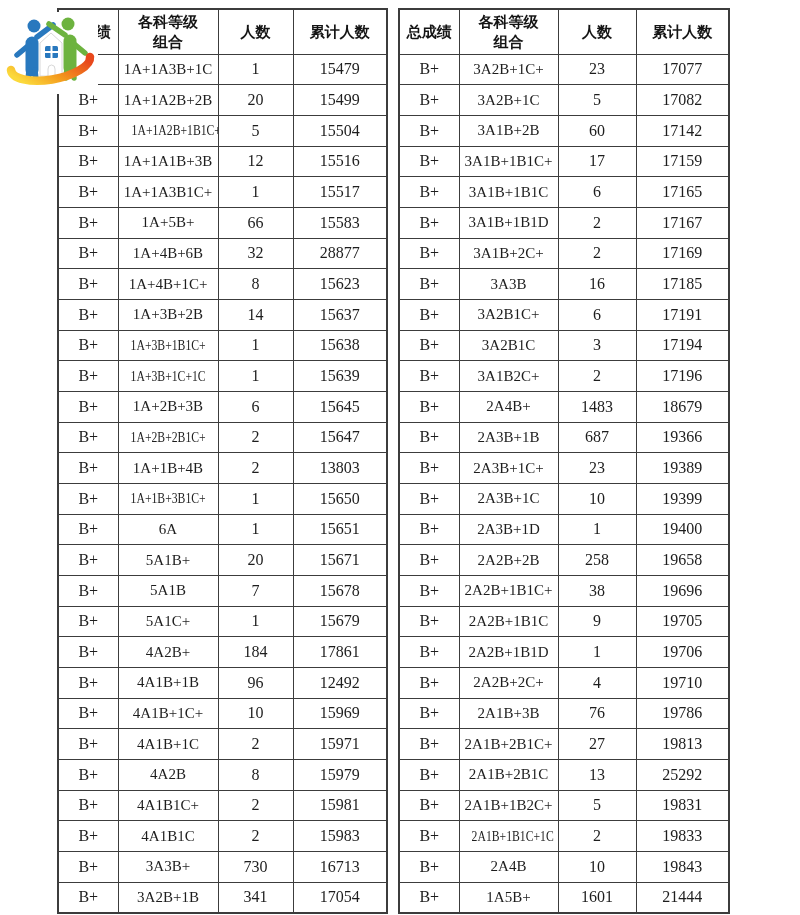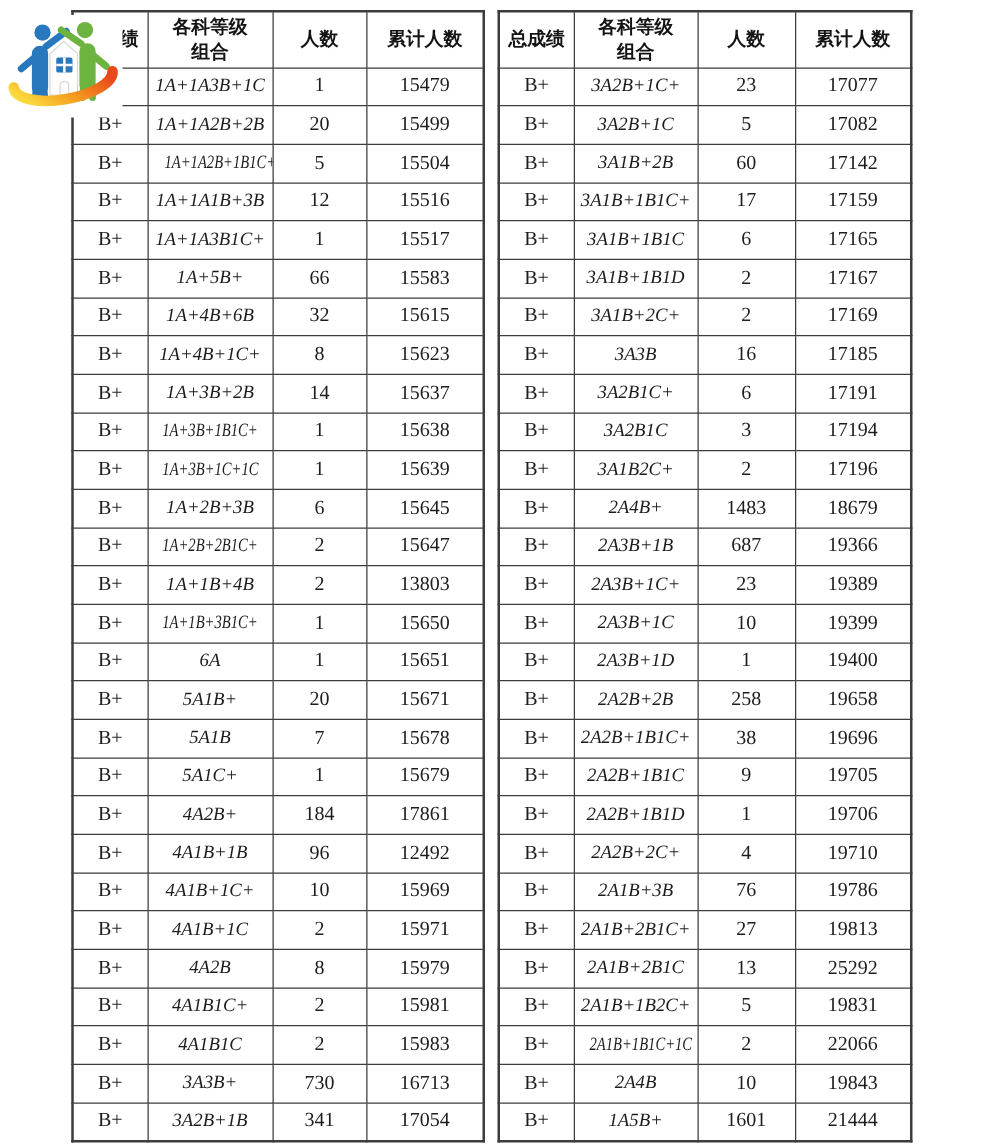--- a/index.html
+++ b/index.html
@@ -40,21 +40,21 @@
     color: #141414;
     white-space: pre-line;
     line-height: 1.3;
   }
   .grade-table td {
     font-size: 16px;
     color: #1d1d1d;
     line-height: 1;
     white-space: nowrap;
   }
-  .grade-table td.c-combo { font-size: 15px; font-style: italic; }
+  .grade-table td.c-combo { font-size: 15px; }
   .squeeze {
     display: inline-block;
     transform: scaleX(0.78);
     transform-origin: 50% 50%;
     white-space: nowrap;
   }
   .logo-box {
     position: absolute;
     left: 4px; top: 12px;
     width: 94px; height: 82px;
@@ -119,21 +119,21 @@
         <tr>
         <td class="c-score">B+</td>
         <td class="c-combo">1A+5B+</td>
         <td class="c-count">66</td>
         <td class="c-cum">15583</td>
       </tr>
         <tr>
         <td class="c-score">B+</td>
         <td class="c-combo">1A+4B+6B</td>
         <td class="c-count">32</td>
-        <td class="c-cum">15615</td>
+        <td class="c-cum">28877</td>
       </tr>
         <tr>
         <td class="c-score">B+</td>
         <td class="c-combo">1A+4B+1C+</td>
         <td class="c-count">8</td>
         <td class="c-cum">15623</td>
       </tr>
         <tr>
         <td class="c-score">B+</td>
         <td class="c-combo">1A+3B+2B</td>
@@ -422,21 +422,21 @@
         <tr>
         <td class="c-score">B+</td>
         <td class="c-combo">2A1B+1B2C+</td>
         <td class="c-count">5</td>
         <td class="c-cum">19831</td>
       </tr>
         <tr>
         <td class="c-score">B+</td>
         <td class="c-combo"><span class="squeeze">2A1B+1B1C+1C</span></td>
         <td class="c-count">2</td>
-        <td class="c-cum">22066</td>
+        <td class="c-cum">19833</td>
       </tr>
         <tr>
         <td class="c-score">B+</td>
         <td class="c-combo">2A4B</td>
         <td class="c-count">10</td>
         <td class="c-cum">19843</td>
       </tr>
         <tr>
         <td class="c-score">B+</td>
         <td class="c-combo">1A5B+</td>

